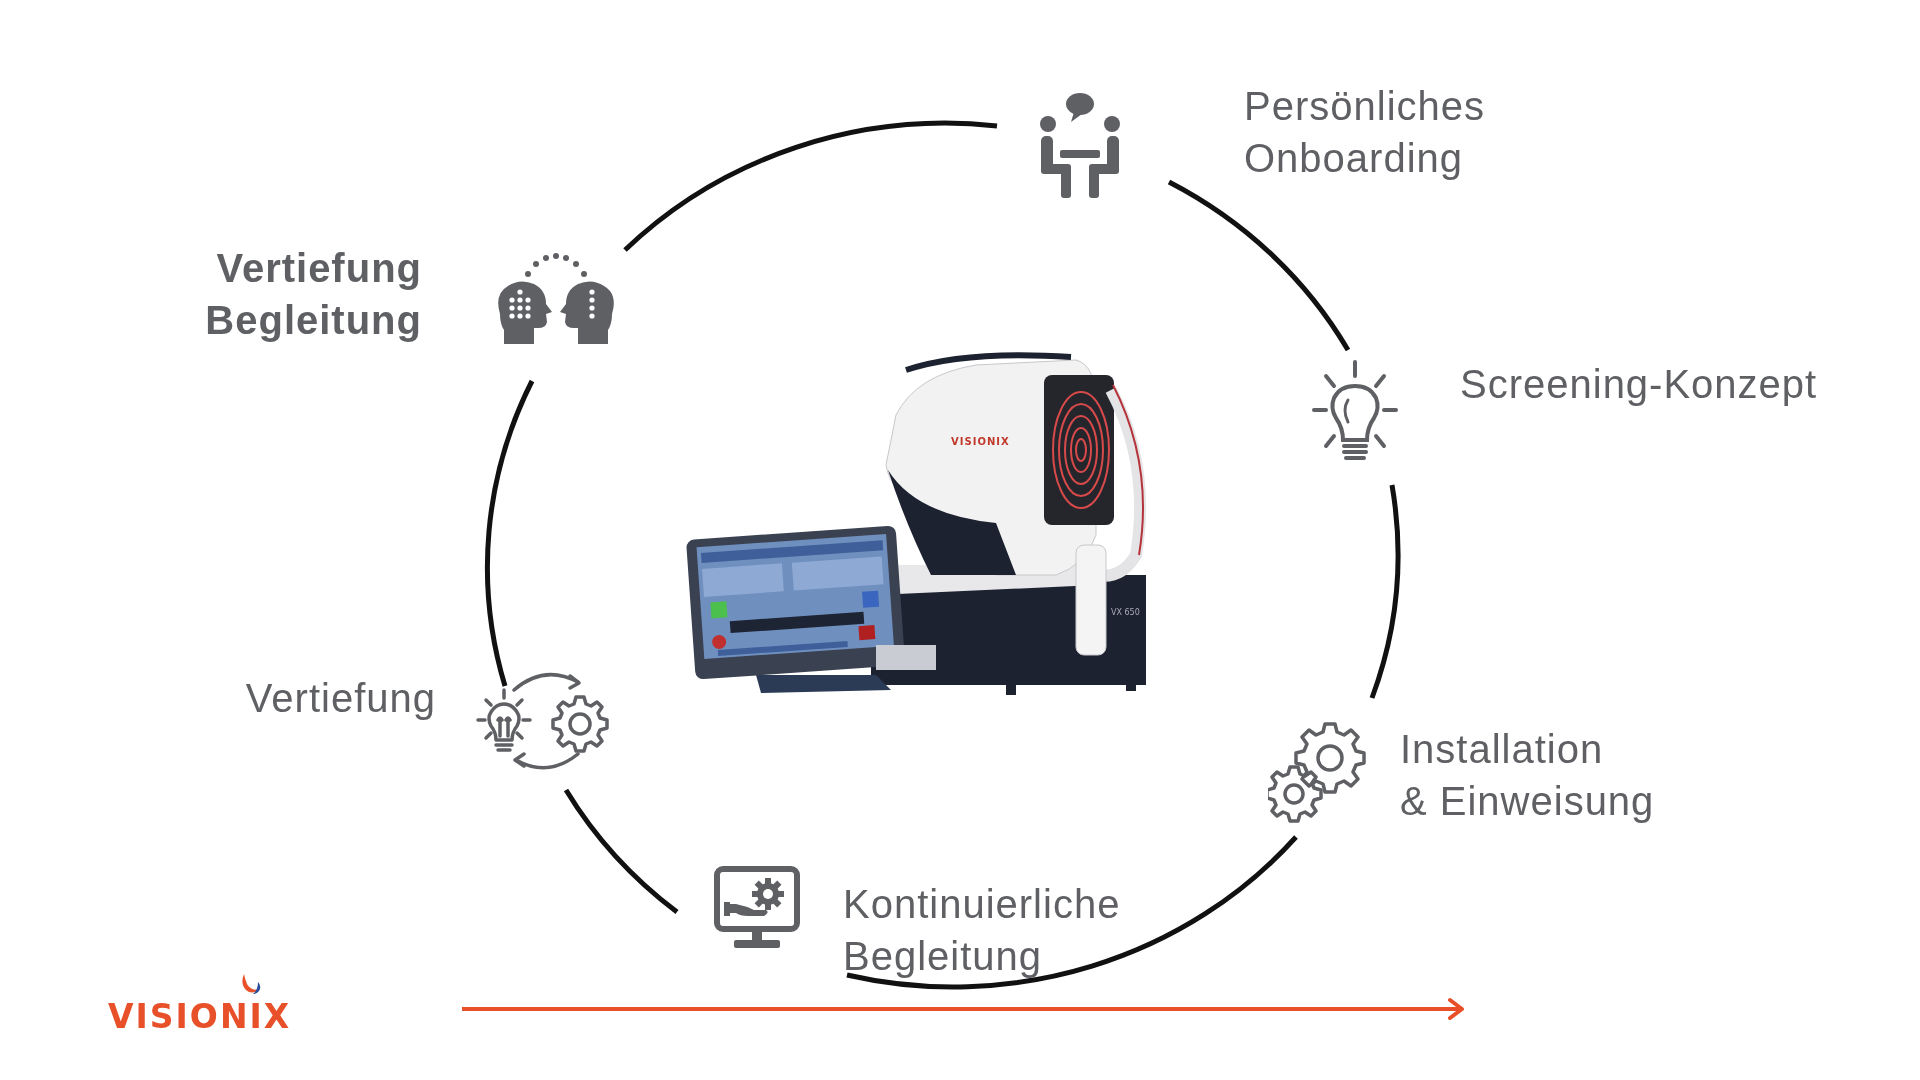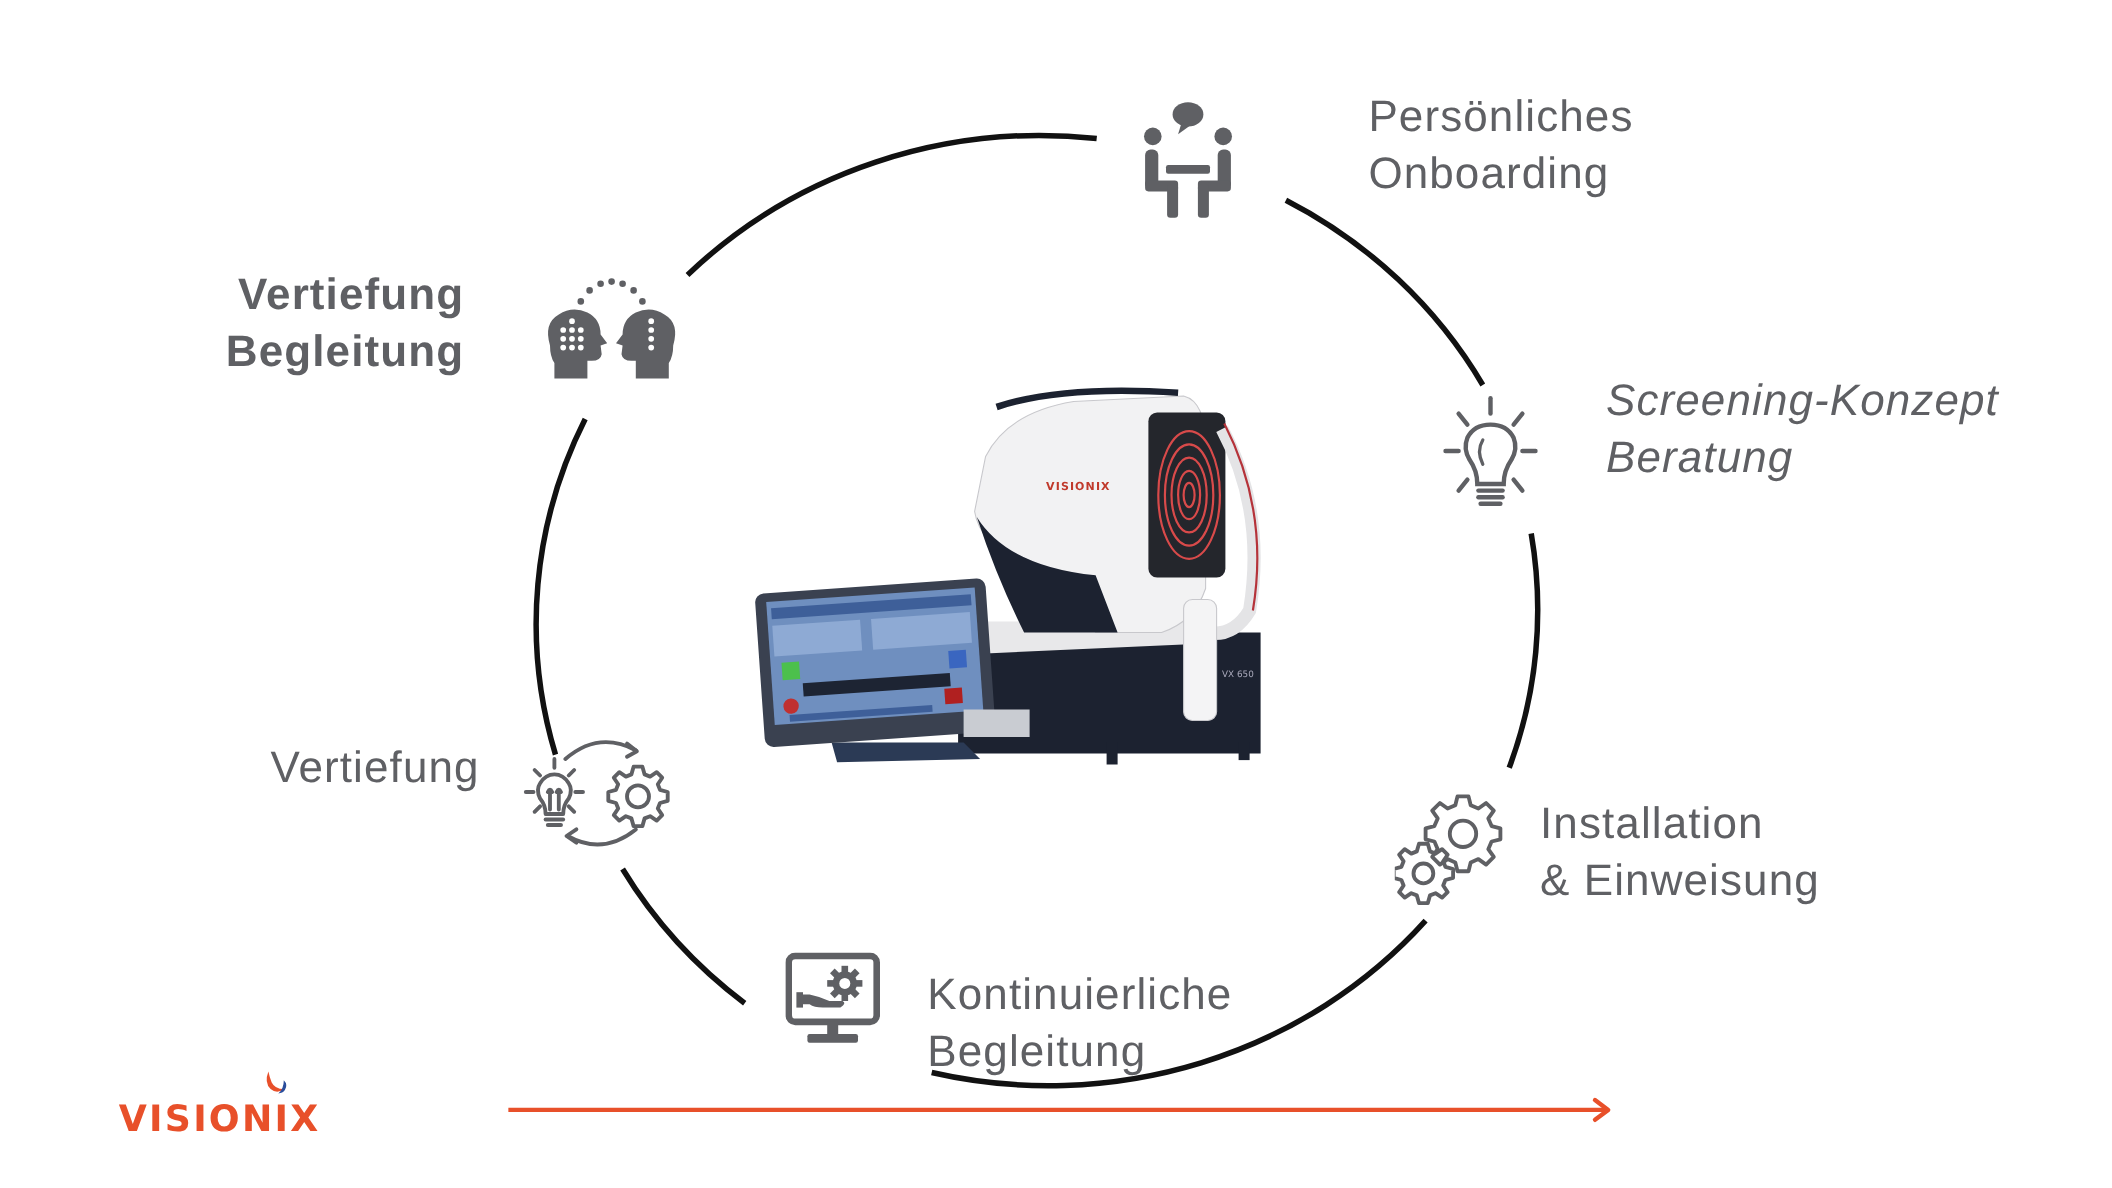--- a/index.html
+++ b/index.html
@@ -180,23 +180,22 @@
       <line x1="72" y1="50" x2="84" y2="50"></line>
       <line x1="14" y1="86" x2="22" y2="76"></line>
       <line x1="72" y1="86" x2="64" y2="76"></line>
       <path d="M31 80 Q31 68 24 58 Q18 48 22 38 Q28 26 43 26 Q58 26 64 38 Q68 48 62 58 Q55 68 55 80 Z"></path>
       <path d="M36 40 Q30 50 36 62" stroke-width="3"></path>
       <line x1="32" y1="86" x2="54" y2="86"></line>
       <line x1="32" y1="92" x2="54" y2="92"></line>
       <line x1="34" y1="98" x2="52" y2="98"></line>
     </svg>
   </div>
-  <div class="step-label" style="left:1460px; top:338px;font-style:italic;">
+  <div class="step-label" style="left:1460px; top:358px;">
     <span>Screening-Konzept</span>
-    <span>Beratung</span>
   </div>
 
   <div class="icon" style="left:1268px; top:720px; width:100px; height:104px;">
     <svg viewBox="0 0 100 104" fill="none" stroke="#5f6064" stroke-width="3.5" stroke-linejoin="round">
       <g transform="translate(62 38)">
         <path d="M-5 -30 L5 -30 L7 -22 L14 -19 L21 -24 L28 -17 L23 -10 L26 -3 L34 -1 L34 9 L26 11 L23 18 L28 25 L21 32 L14 27 L7 30 L5 38 L-5 38 L-7 30 L-14 27 L-21 32 L-28 25 L-23 18 L-26 11 L-34 9 L-34 -1 L-26 -3 L-23 -10 L-28 -17 L-21 -24 L-14 -19 L-7 -22 Z" transform="translate(0 -4)"></path>
         <circle cx="0" cy="0" r="12"></circle>
       </g>
       <g transform="translate(26 74)">
         <path d="M-4 -24 L4 -24 L6 -17 L11 -15 L17 -19 L22 -14 L18 -8 L20 -3 L27 -1 L27 7 L20 9 L18 14 L22 20 L17 25 L11 21 L6 23 L4 30 L-4 30 L-6 23 L-11 21 L-17 25 L-22 20 L-18 14 L-20 9 L-27 7 L-27 -1 L-20 -3 L-18 -8 L-22 -14 L-17 -19 L-11 -15 L-6 -17 Z" transform="translate(0 -3)"></path>

